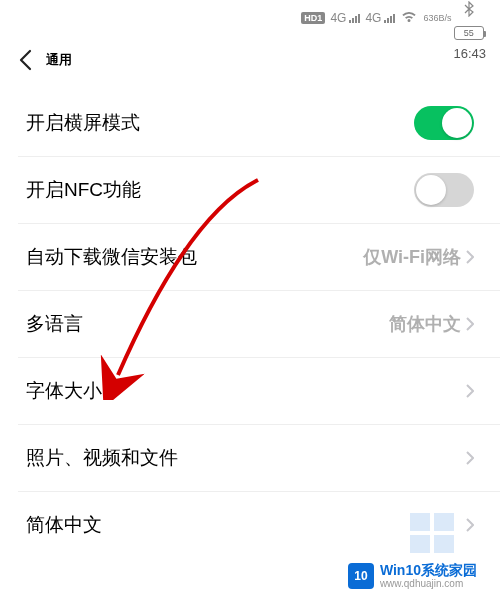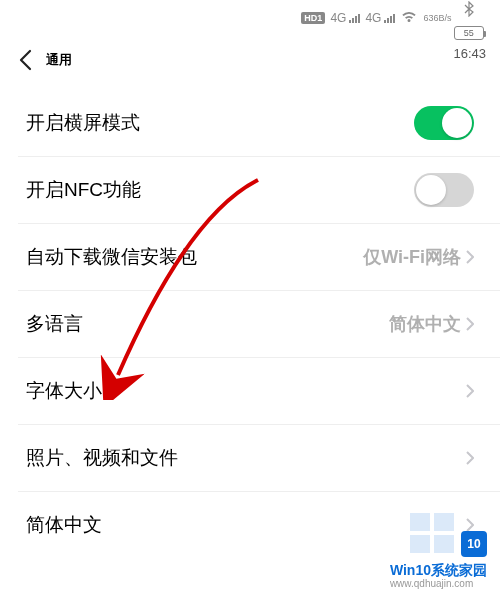--- a/index.html
+++ b/index.html
@@ -32,21 +32,21 @@
     .toggle.on { background: #07c160; }
     .toggle.off { background: #d6d6d6; }
     .knob { width: 30px; height: 30px; border-radius: 50%; background: #fff; position: absolute; top: 2px; box-shadow: 0 1px 3px rgba(0,0,0,0.2); }
     .toggle.on .knob { right: 2px; }
     .toggle.off .knob { left: 2px; }
     
     .chev { color: #c7c7cc; display:inline-flex; }
     
     .arrow-annot { position:absolute; left:68px; top:175px; pointer-events:none; }
     
-    .watermark { position:absolute; right:13px; bottom:10px; display:flex; align-items:flex-end; gap:6px;flex-direction:column; }
+    .watermark { position:absolute; right:23px; bottom:10px; display:flex; align-items:flex-end; gap:6px; }
     .wm-logo { width:26px; height:26px; background:#0a6cd6; border-radius:4px; display:flex; align-items:center; justify-content:center; color:#fff; font-size:12px; font-weight:bold; }
     .wm-text { display:flex; flex-direction:column; line-height:1.1; }
     .wm-line1 { font-size:14px; color:#0a6cd6; font-weight:600; }
     .wm-line2 { font-size:10px; color:#999; }
     .wm-logo-shadow { position:absolute; right:42px; bottom:44px; width:50px; height:44px; opacity:0.14; }
   </style>
 </head>
 <body>
 
 <div class="status-bar">

